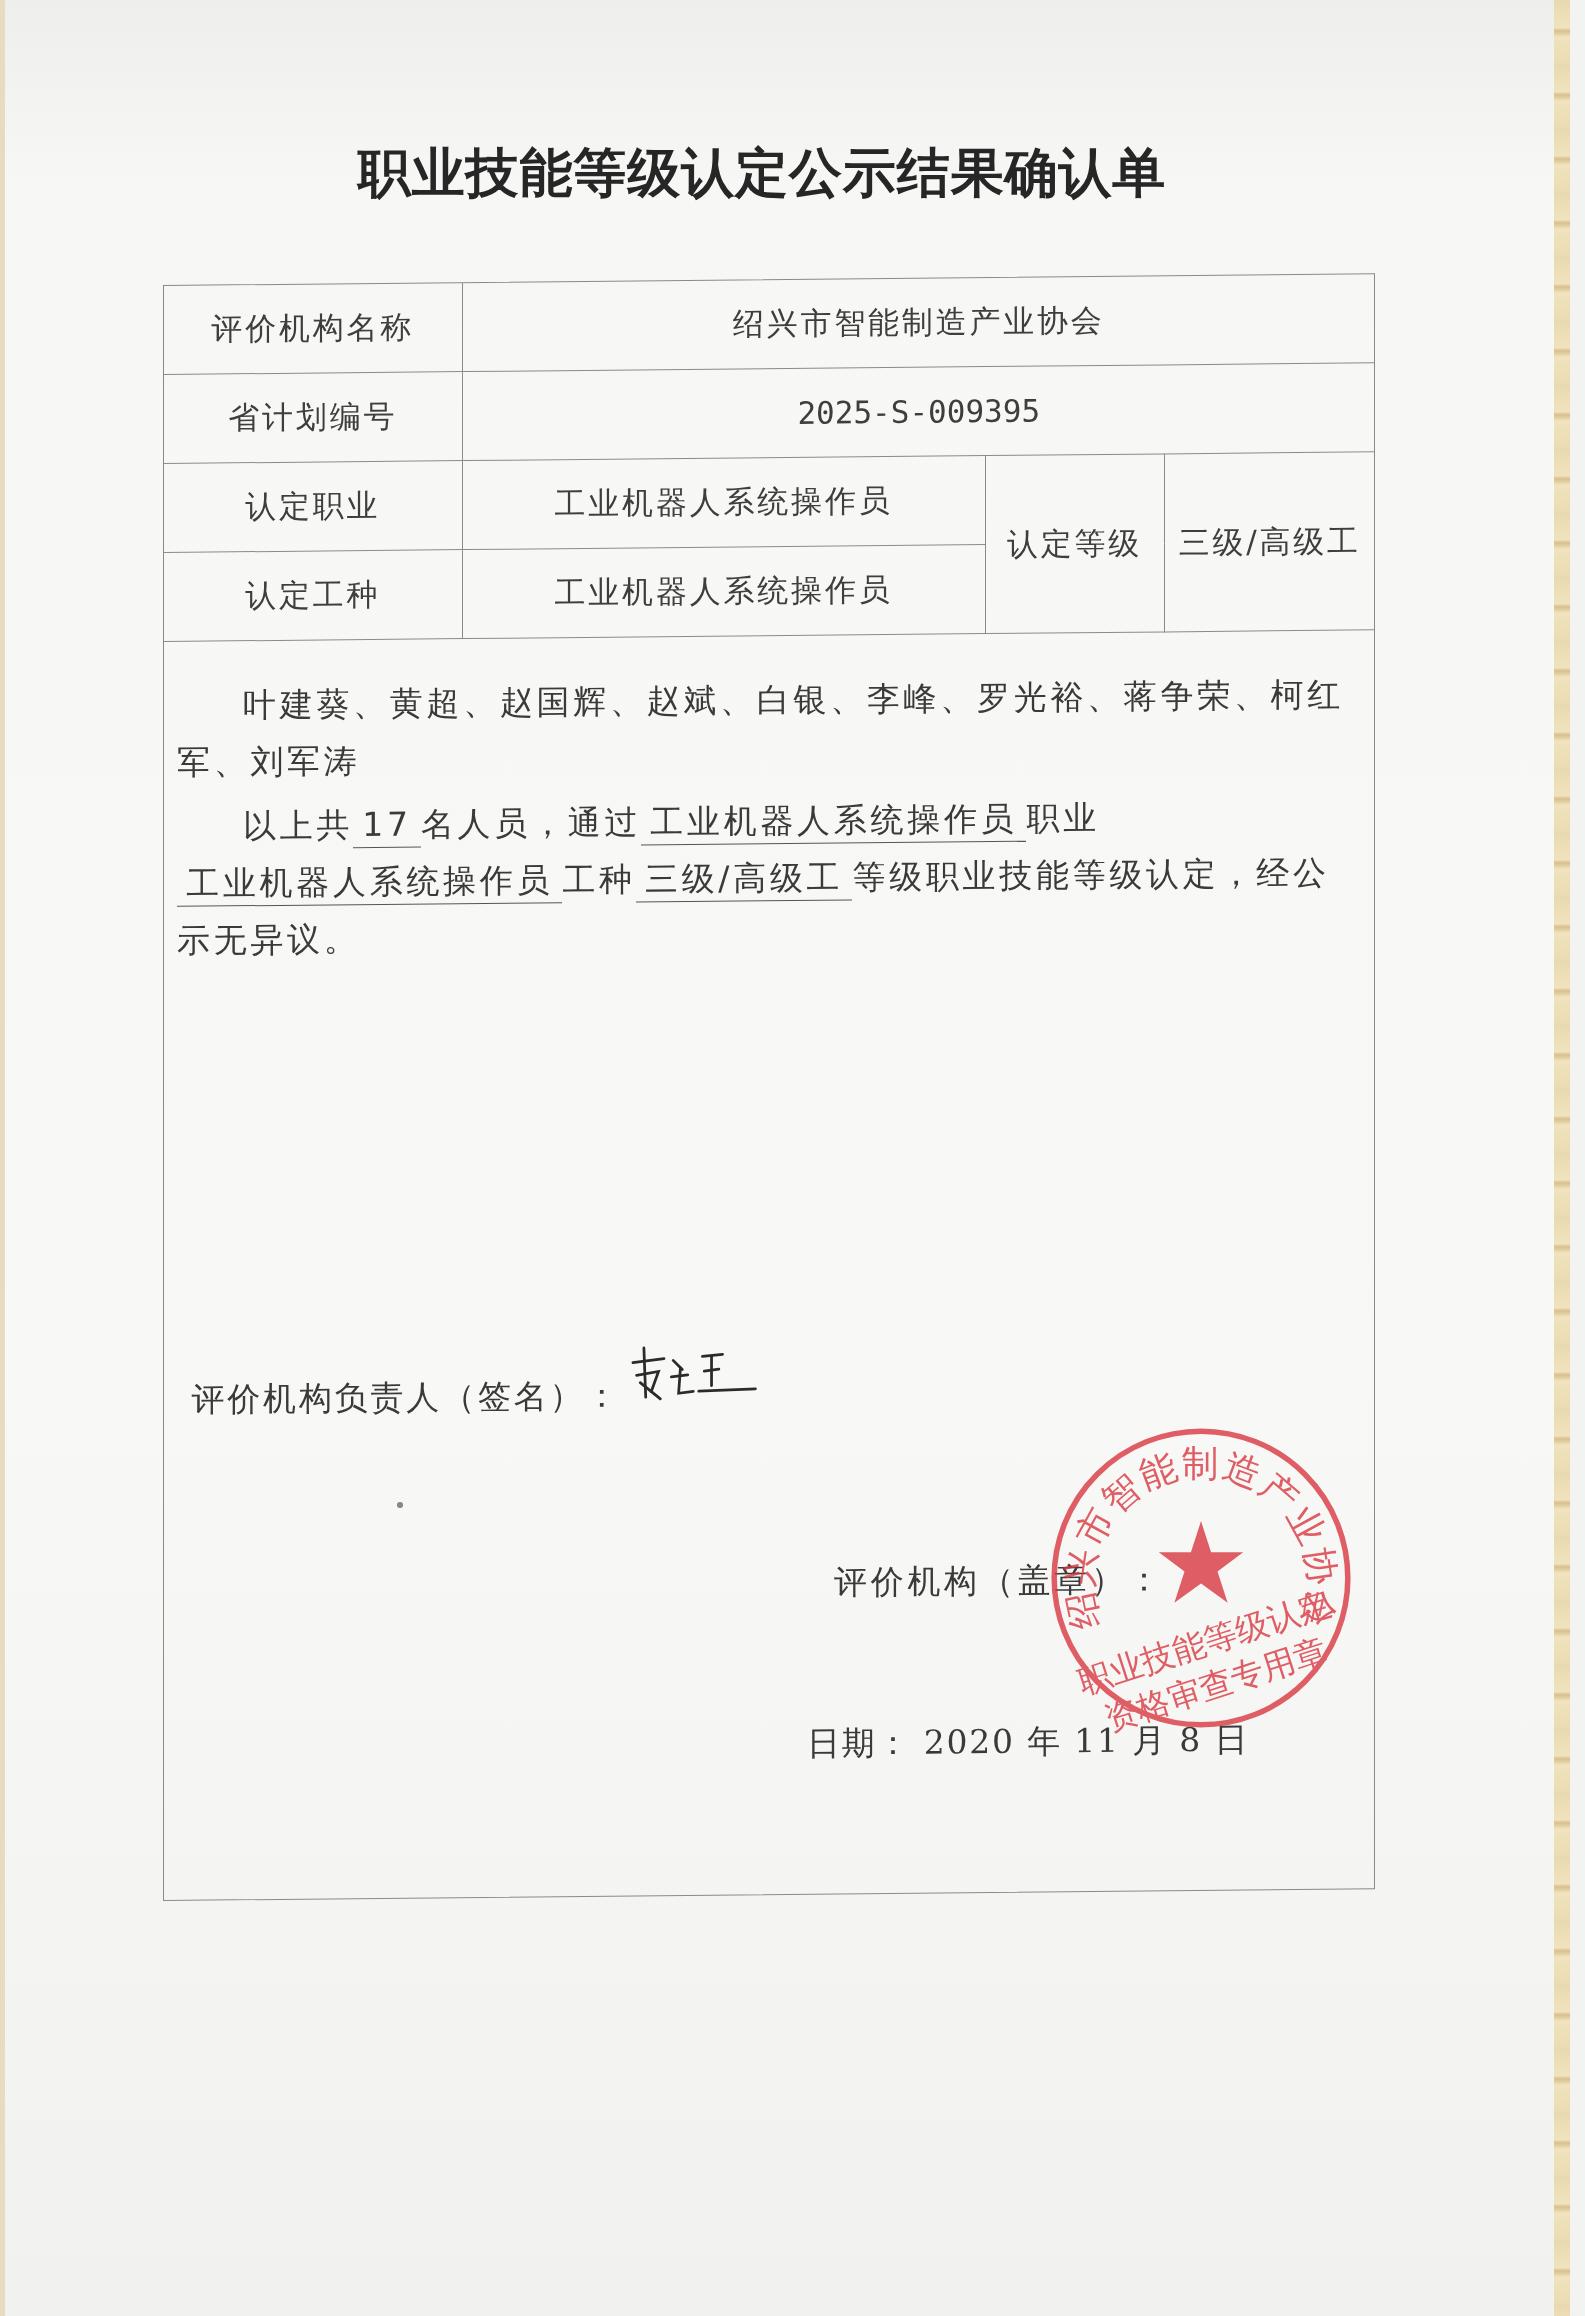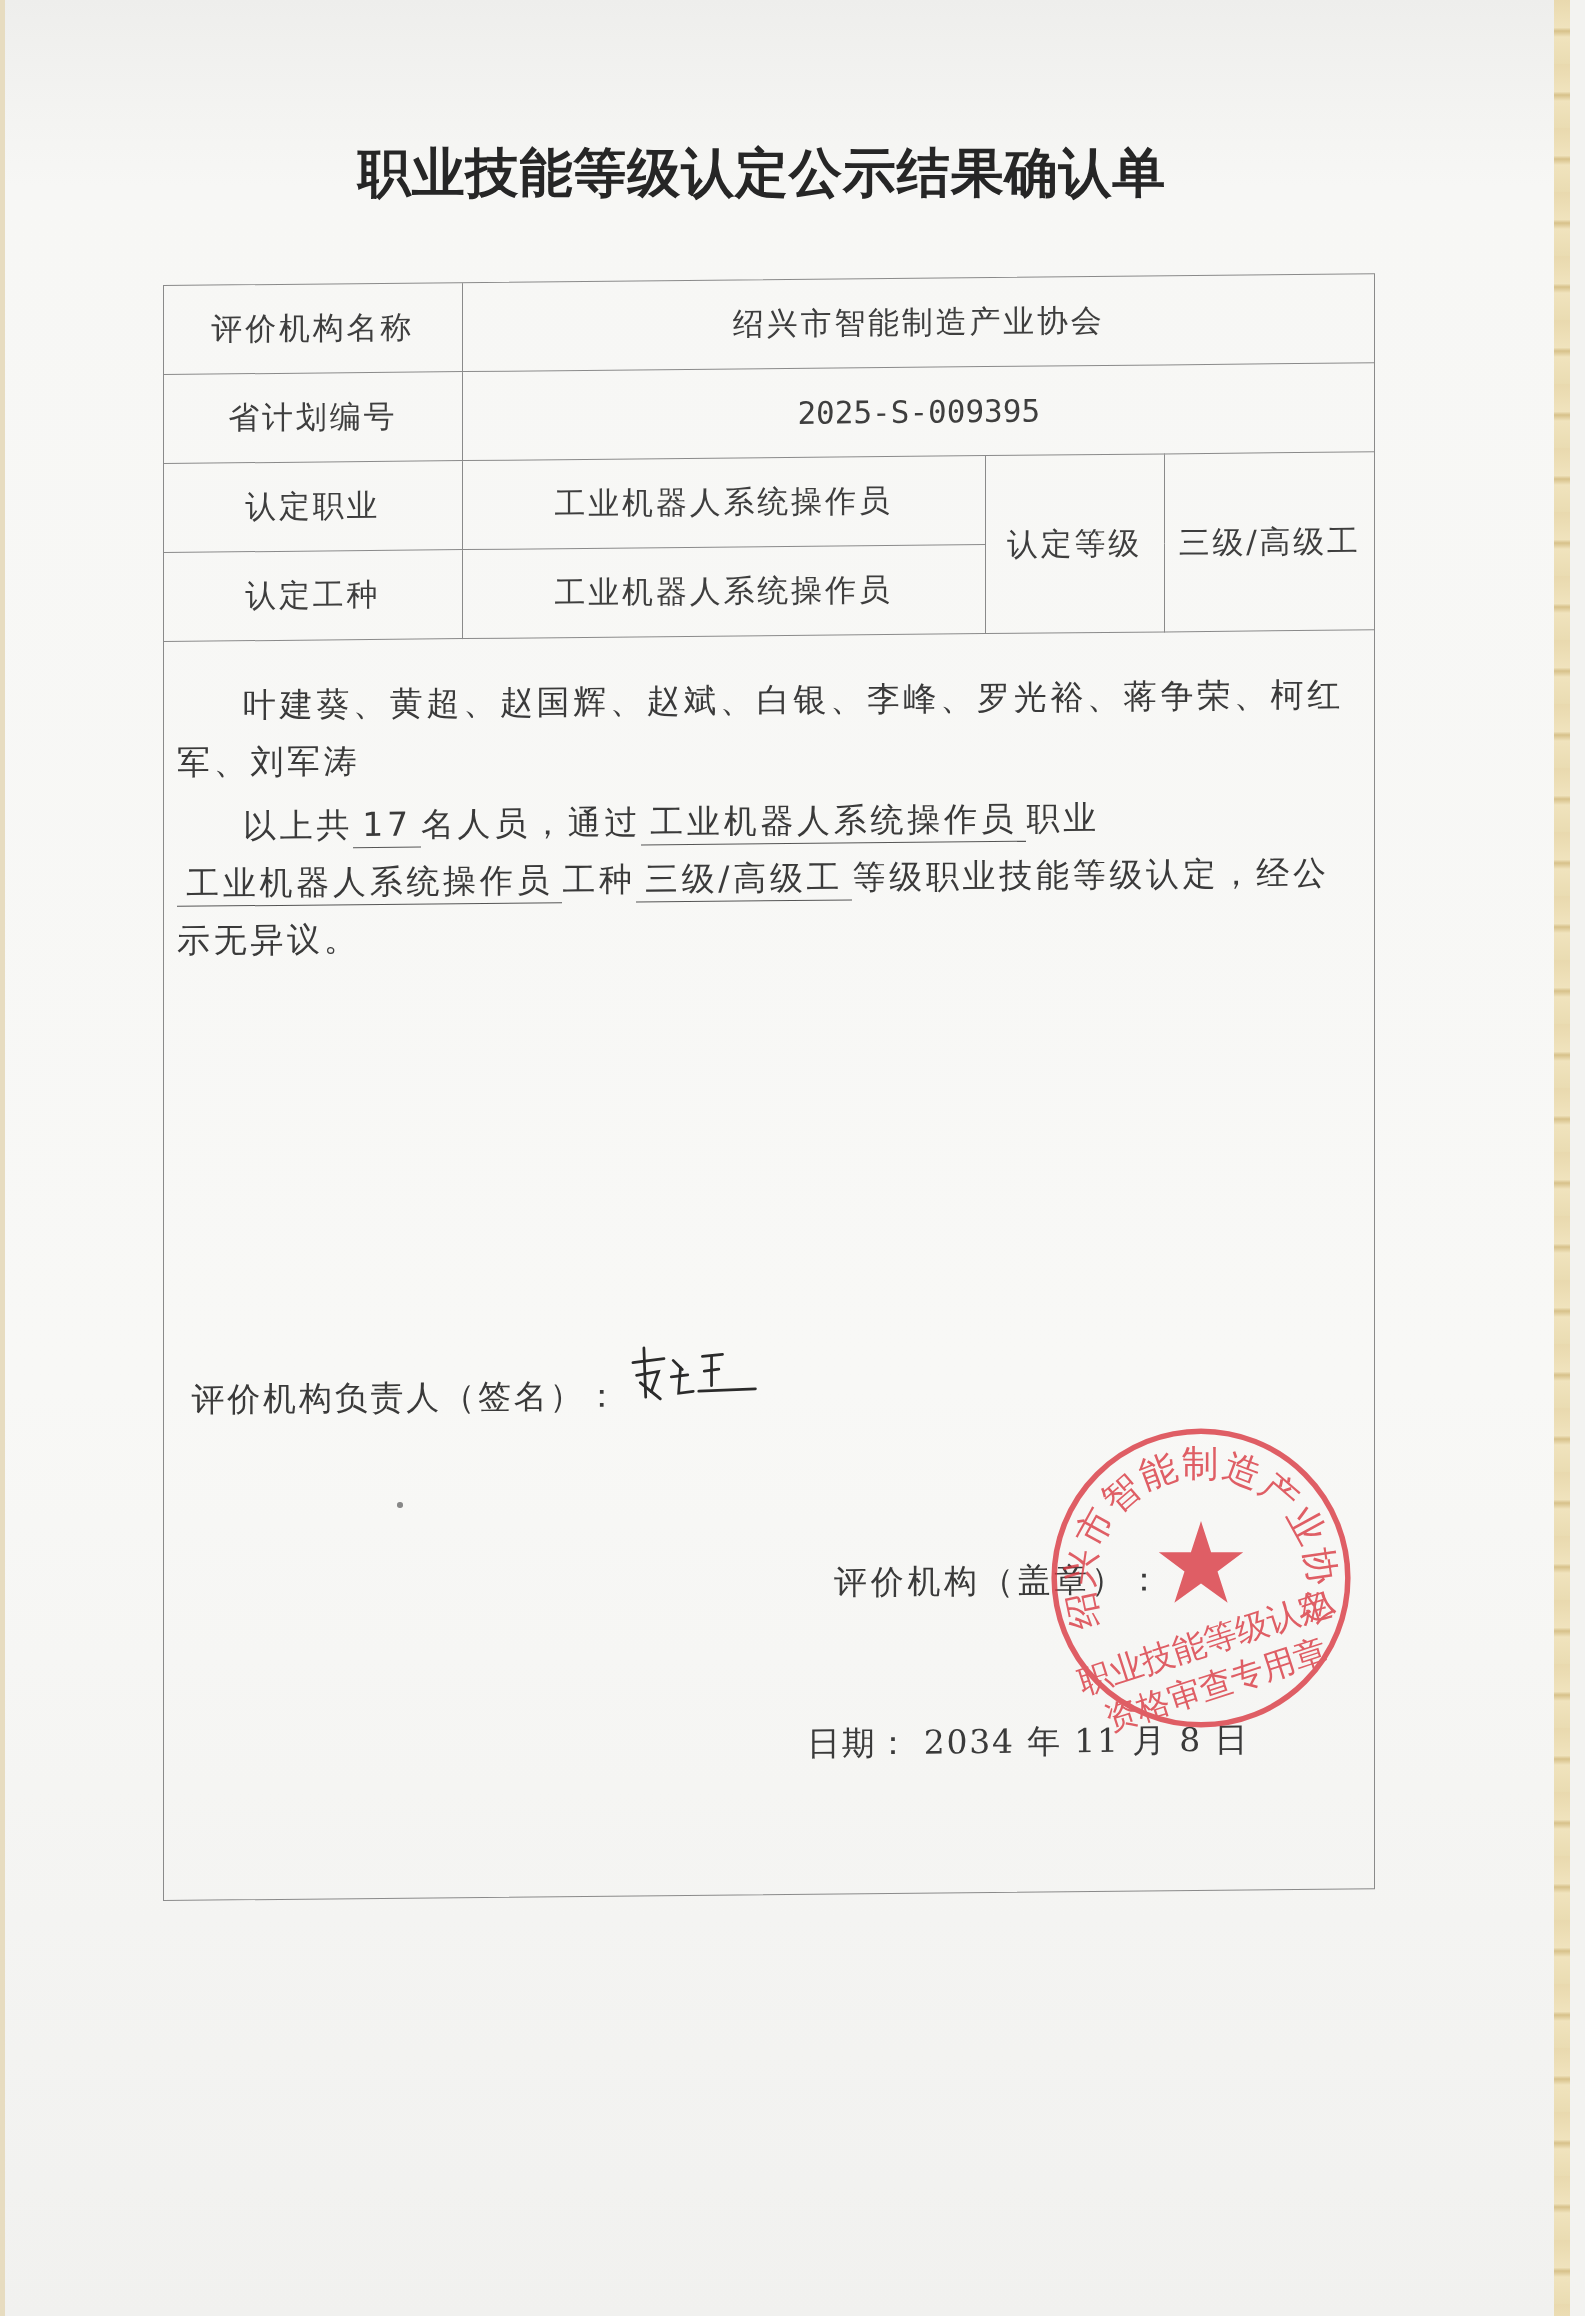--- a/index.html
+++ b/index.html
@@ -226,21 +226,21 @@
             <path d="M78 54 L140 52"></path>
           </g>
         </svg>
       </span>
     </div>
 
     <div class="seal-line">评价机构（盖章）：</div>
 
     <div class="date-line">
       <span>日期：</span>
-      <span class="num">2034</span>
+      <span class="num">2020</span>
       <span>年</span>
       <span class="num">11</span>
       <span>月</span>
       <span class="num">8</span>
       <span>日</span>
     </div>
   </div>
 
   <div class="dot"></div>
 

